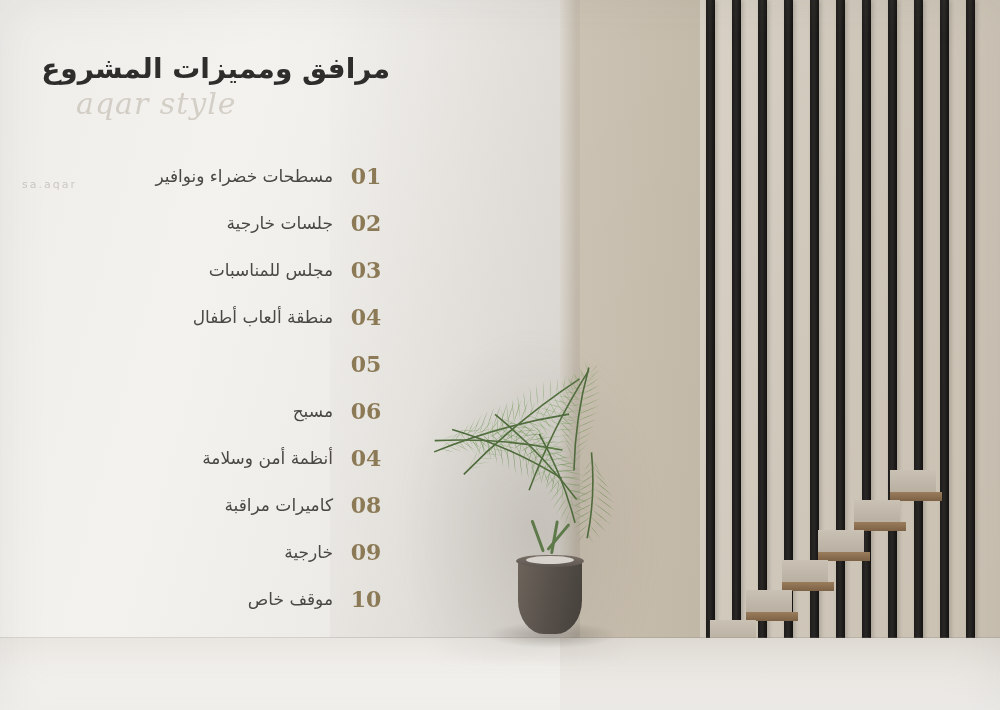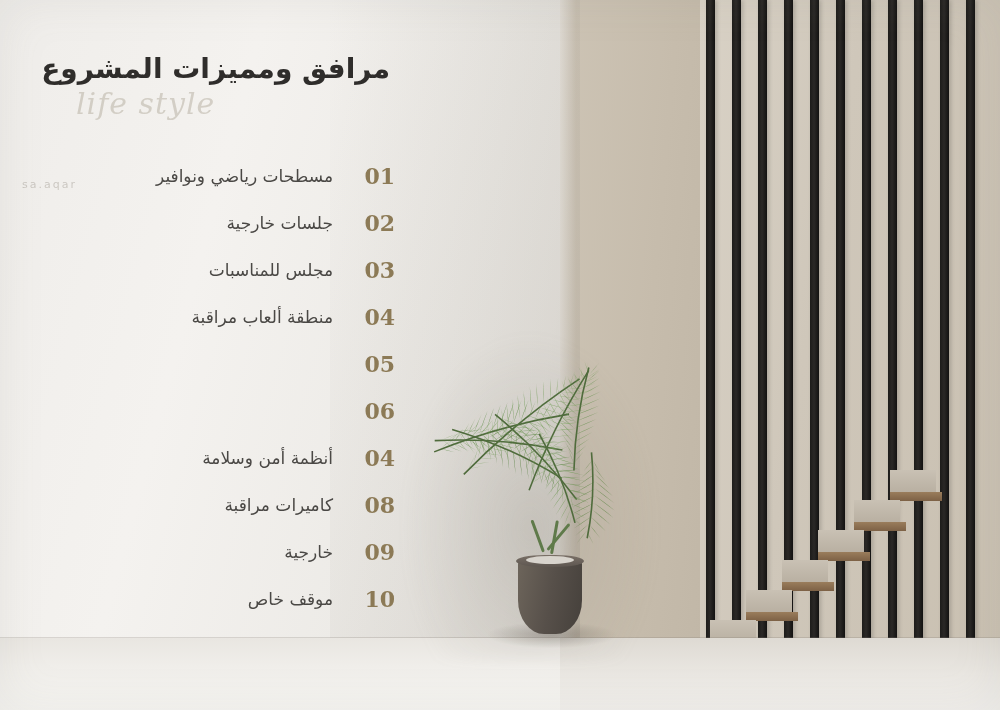--- a/index.html
+++ b/index.html
@@ -202,21 +202,21 @@
     direction: rtl;
   }
   .feature-row {
     display: flex;
     align-items: center;
     justify-content: flex-start;
     height: 47px;
   }
   .feature-num {
     width: 58px;
-    text-align: right;
+    text-align: center;
     font-family: "DejaVu Serif", serif;
     font-size: 22px;
     font-weight: 700;
     color: #8c7a56;
     direction: ltr;
     flex: none;
   }
   .feature-label {
     flex: 1;
     text-align: right;
@@ -617,46 +617,47 @@
         </svg>
       </div>
       <div class="stem" style="left: 136px; top: 176px; width: 3px; height: 34px; transform: rotate(40deg);"></div>
       <div class="stem" style="left: 140px; top: 180px; width: 3px; height: 34px; transform: rotate(10deg);"></div>
       <div class="stem" style="left: 132px; top: 178px; width: 3px; height: 34px; transform: rotate(-20deg);"></div>
     </div>
 
   <div class="title">مرافق ومميزات المشروع</div>
 
   <div class="watermark">
-    <div class="wm-script">life style</div>
+    <div class="wm-script">aqar style</div>
     <div class="wm-latin">sa.aqar</div>
   </div>
 
   <div class="features" id="features">
       <div class="feature-row">
         <div class="feature-num">01</div>
-        <div class="feature-label">مسطحات رياضي ونوافير</div>
+        <div class="feature-label">مسطحات خضراء ونوافير</div>
       </div>
       <div class="feature-row">
         <div class="feature-num">02</div>
         <div class="feature-label">جلسات خارجية</div>
       </div>
       <div class="feature-row">
         <div class="feature-num">03</div>
         <div class="feature-label">مجلس للمناسبات</div>
       </div>
       <div class="feature-row">
         <div class="feature-num">04</div>
-        <div class="feature-label">منطقة ألعاب مراقبة</div>
+        <div class="feature-label">منطقة ألعاب أطفال</div>
       </div>
       <div class="feature-row">
         <div class="feature-num">05</div>
       </div>
       <div class="feature-row">
         <div class="feature-num">06</div>
+        <div class="feature-label">مسبح</div>
       </div>
       <div class="feature-row">
         <div class="feature-num">04</div>
         <div class="feature-label">أنظمة أمن وسلامة</div>
       </div>
       <div class="feature-row">
         <div class="feature-num">08</div>
         <div class="feature-label">كاميرات مراقبة</div>
       </div>
       <div class="feature-row">

